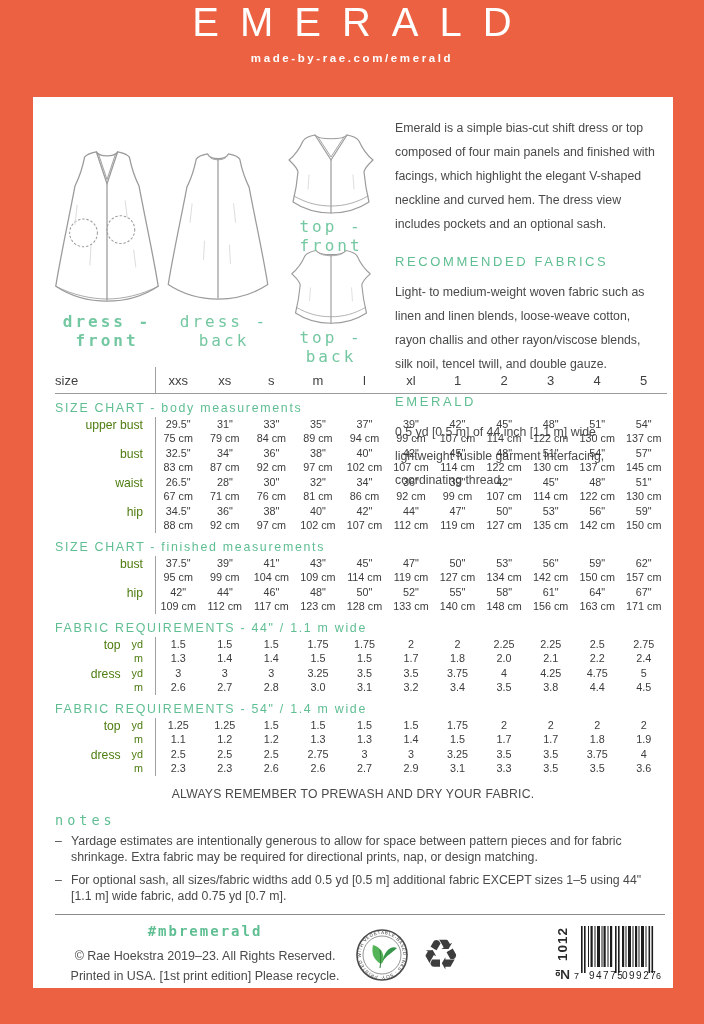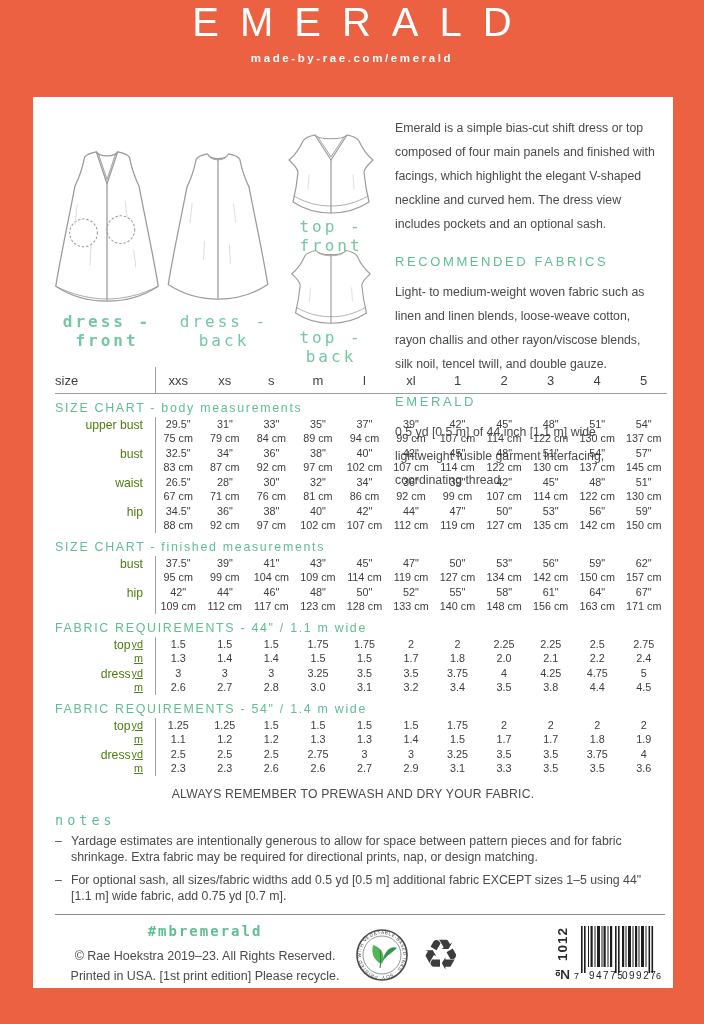--- a/index.html
+++ b/index.html
@@ -39,21 +39,21 @@
   .size-header .lbl { padding-right:13px; }
   .size-header .sz { text-align:center; }
   .section-heading { color:#5FBE92; font-size:12.4px; letter-spacing:1.7px; margin:7px 0 2px; font-weight:400; }
   .rows { position:relative; }
   .row { display:grid; grid-template-columns:100px repeat(11,1fr); padding:1px 0; }
   .cell { text-align:center; line-height:13.5px; color:#3c3c3c; }
   .row > .lbl {
     display:flex; align-items:flex-start; justify-content:flex-end;
     padding-right:12px; font-size:12.2px; color:#4d7c0f;
   }
-  .row > .lbl .units { display:flex; flex-direction:column; margin-left:1px; font-size:10.8px; line-height:13.5px; text-align:right;text-decoration:underline; }
+  .row > .lbl .units { display:flex; flex-direction:column; margin-left:11px; font-size:10.8px; line-height:13.5px; text-align:right; }
   .prewash { text-align:center; font-size:12.2px; color:#4a4a4a; margin-top:11px; letter-spacing:0.2px; }
   
   .notes-head { font-family:"DejaVu Sans Mono", monospace; font-size:13.5px; letter-spacing:4px; color:#5FBE92; margin:11px 0 5px 22px; }
   .note { display:flex; margin:0 10px 6px 22px; font-size:12.3px; line-height:16.3px; color:#4a4a4a; }
   .note .dash { flex:none; width:16px; }
   
   .footer-rule { border-top:1px solid #8a8a8a; margin:10px 8px 0 22px; }
   .footer { display:flex; align-items:center; margin:8px 10px 0 22px;text-align:center; }
   .f-left { width:300px; flex:none; }
   .hashtag { font-family:"DejaVu Sans Mono", monospace; font-weight:bold; color:#5FBE92; font-size:14px; letter-spacing:2px; margin-bottom:7px; }

